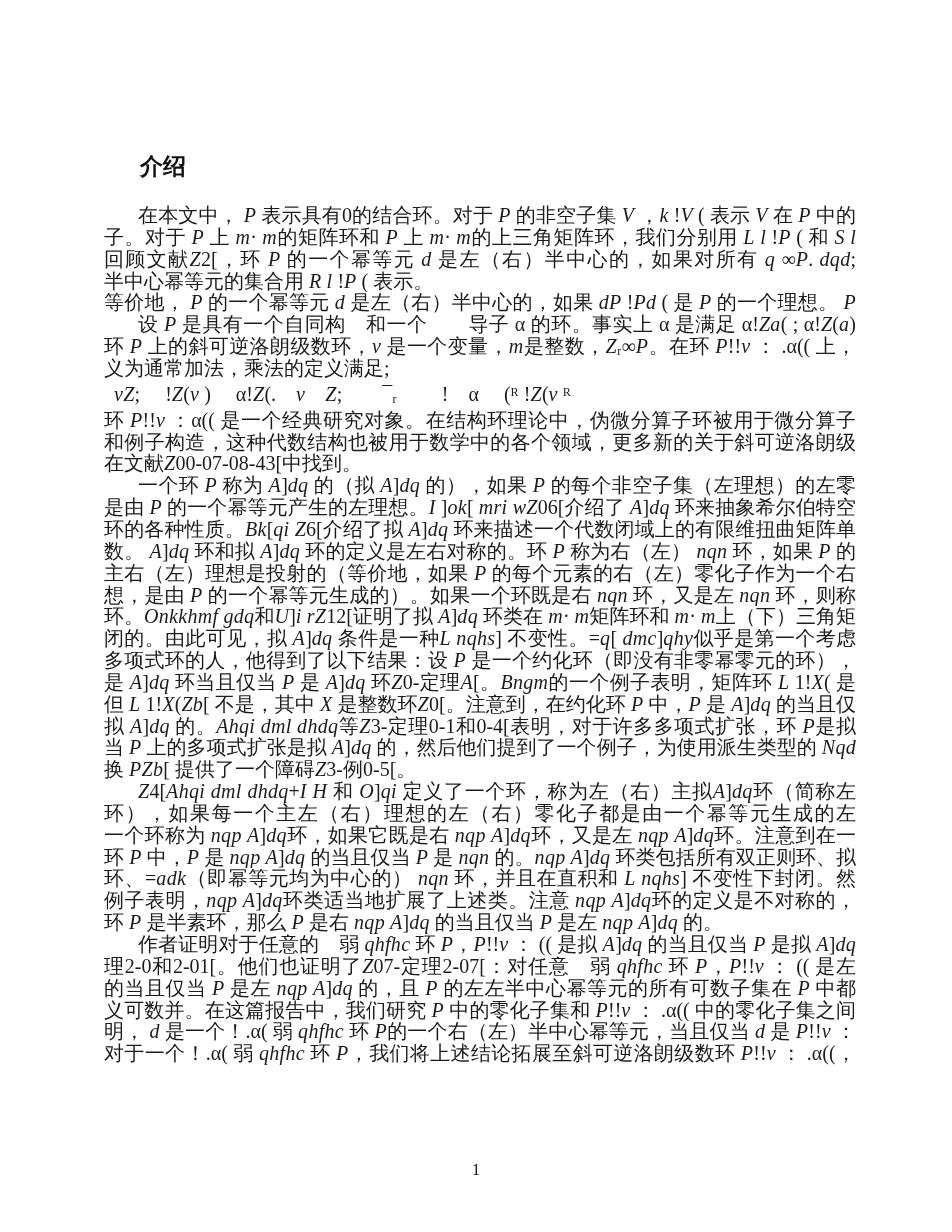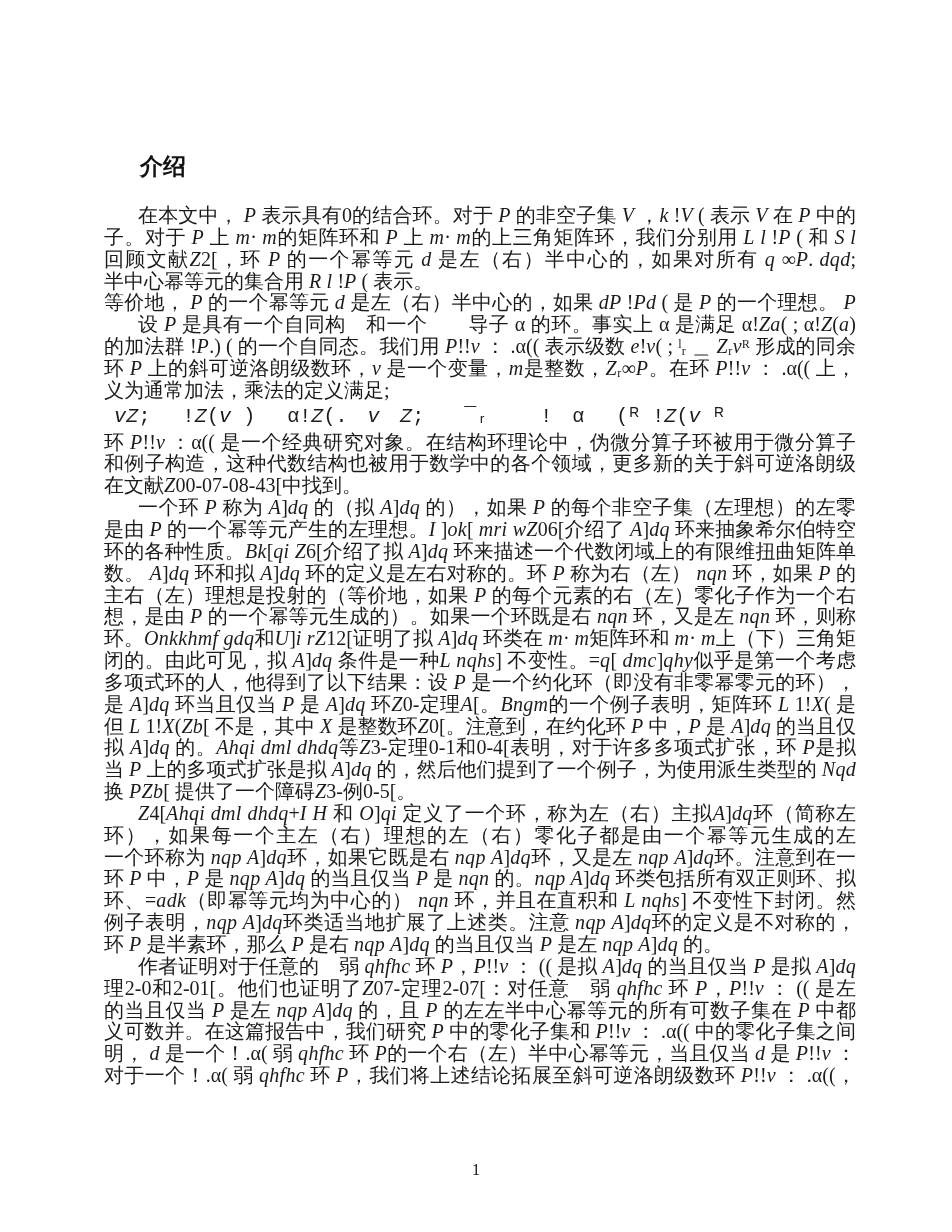--- a/index.html
+++ b/index.html
@@ -37,21 +37,20 @@
     color:#1b1b1b;
   }
   .line.first { text-indent:34px; }
   .line.last  { text-align-last:left; }
   .line i { font-style:italic; letter-spacing:0.3px; }
   .para.equation .line {
     text-align:right;
     text-align-last:left;
     padding:4px 0 4px 10px;
     height:22px;
-    font-family:Liberation Mono, monospace;
   }
   .page-number {
     position:absolute;
     left:0; top:1148px;
     width:952px;
     text-align:center;
     font-size:17px;
     color:#1b1b1b;
   }
 </style>
@@ -64,21 +63,20 @@
     <div>
         <div class="para text">
           <div class="line first">在本文中， <i>P</i> 表示具有0的结合环。对于 <i>P</i> 的非空子集 <i>V</i> ，<i>k</i> !<i>V</i> ( 表示 <i>V</i> 在 <i>P</i> 中的左零化</div>
           <div class="line">子。对于 <i>P</i> 上 <i>m</i>· <i>m</i>的矩阵环和 <i>P</i> 上 <i>m</i>· <i>m</i>的上三角矩阵环，我们分别用 <i>L</i> <i>l</i> !<i>P</i> ( 和 <i>S</i> <i>l</i> !<i>P</i> ( 表示。</div>
           <div class="line">回顾文献<i>Z</i>2[，环 <i>P</i> 的一个幂等元 <i>d</i> 是左（右）半中心的，如果对所有 <i>q</i> ∞<i>P</i>. <i>dqd</i>; <i>qd</i>!<i>dqd</i>; <i>dq</i>(。</div>
           <div class="line last">半中心幂等元的集合用 <i>R</i> <i>l</i> !<i>P</i> ( 表示。</div>
           <div class="line">等价地， <i>P</i> 的一个幂等元 <i>d</i> 是左（右）半中心的，如果 <i>dP</i> !<i>Pd</i> ( 是 <i>P</i> 的一个理想。 <i>P</i> 的所有左</div>
         </div>
         <div class="para text">
           <div class="line first">设 <i>P</i> 是具有一个自同构　和一个　　导子 α 的环。事实上 α 是满足 α!<i>Za</i>( ;  α!<i>Z</i>(<i>a</i>)   !<i>Z</i>(α!<i>a</i>(</div>
-          <div class="line">的加法群 !<i>P</i>.) ( 的一个自同态。我们用 <i>P</i>!!<i>v</i> ： .α(( 表示级数 <i>e</i>!<i>v</i>( ;  ˡᵣ ＿ <i>Z</i>ᵣ<i>v</i>ᴿ 形成的同余</div>
           <div class="line">环 <i>P</i> 上的斜可逆洛朗级数环，<i>v</i> 是一个变量，<i>m</i>是整数，<i>Z</i>ᵣ∞<i>P</i>。在环 <i>P</i>!!<i>v</i> ： .α(( 上，加法定</div>
           <div class="line last">义为通常加法，乘法的定义满足;</div>
         </div>
         <div class="para equation">
           <div class="line last"><i>vZ</i>;　 !<i>Z</i>(<i>v</i> )　 α!<i>Z</i>(.　<i>v</i>　<i>Z</i>;　　¯ᵣ　　 !　α　 (ᴿ !<i>Z</i>(<i>v</i> ᴿ</div>
         </div>
         <div class="para text">
           <div class="line">环 <i>P</i>!!<i>v</i> ：α(( 是一个经典研究对象。在结构环理论中，伪微分算子环被用于微分算子的代数运算</div>
           <div class="line">和例子构造，这种代数结构也被用于数学中的各个领域，更多新的关于斜可逆洛朗级数环的解困可</div>
           <div class="line last">在文献<i>Z</i>00-07-08-43[中找到。</div>

